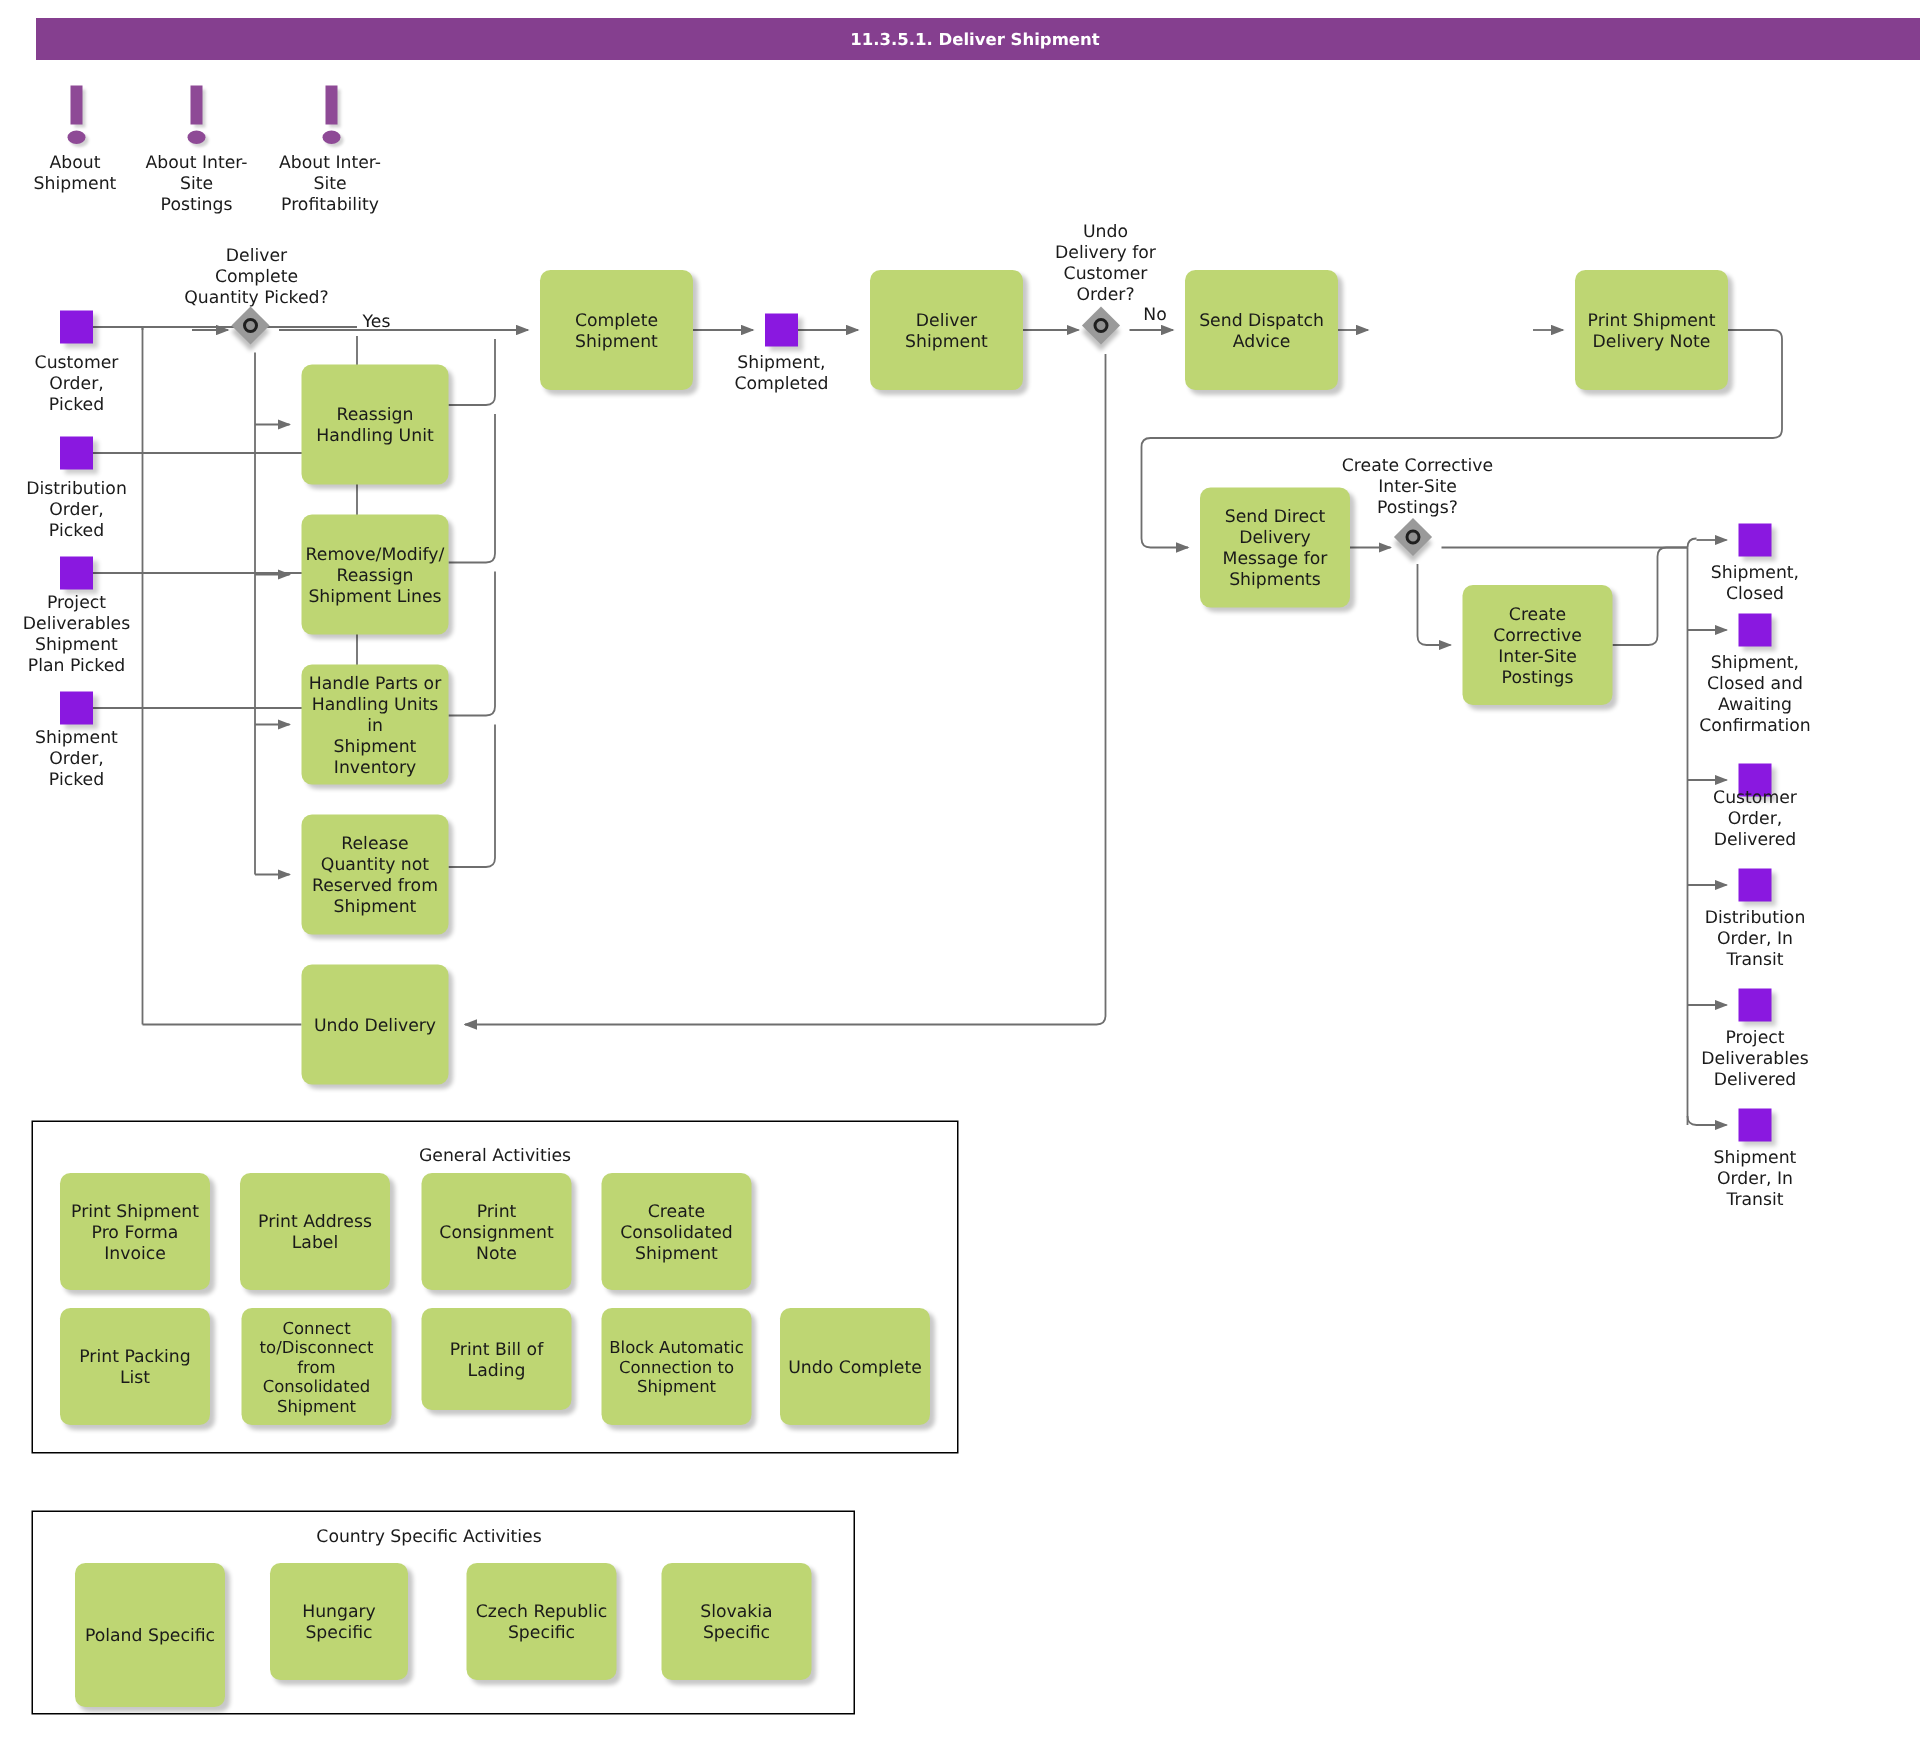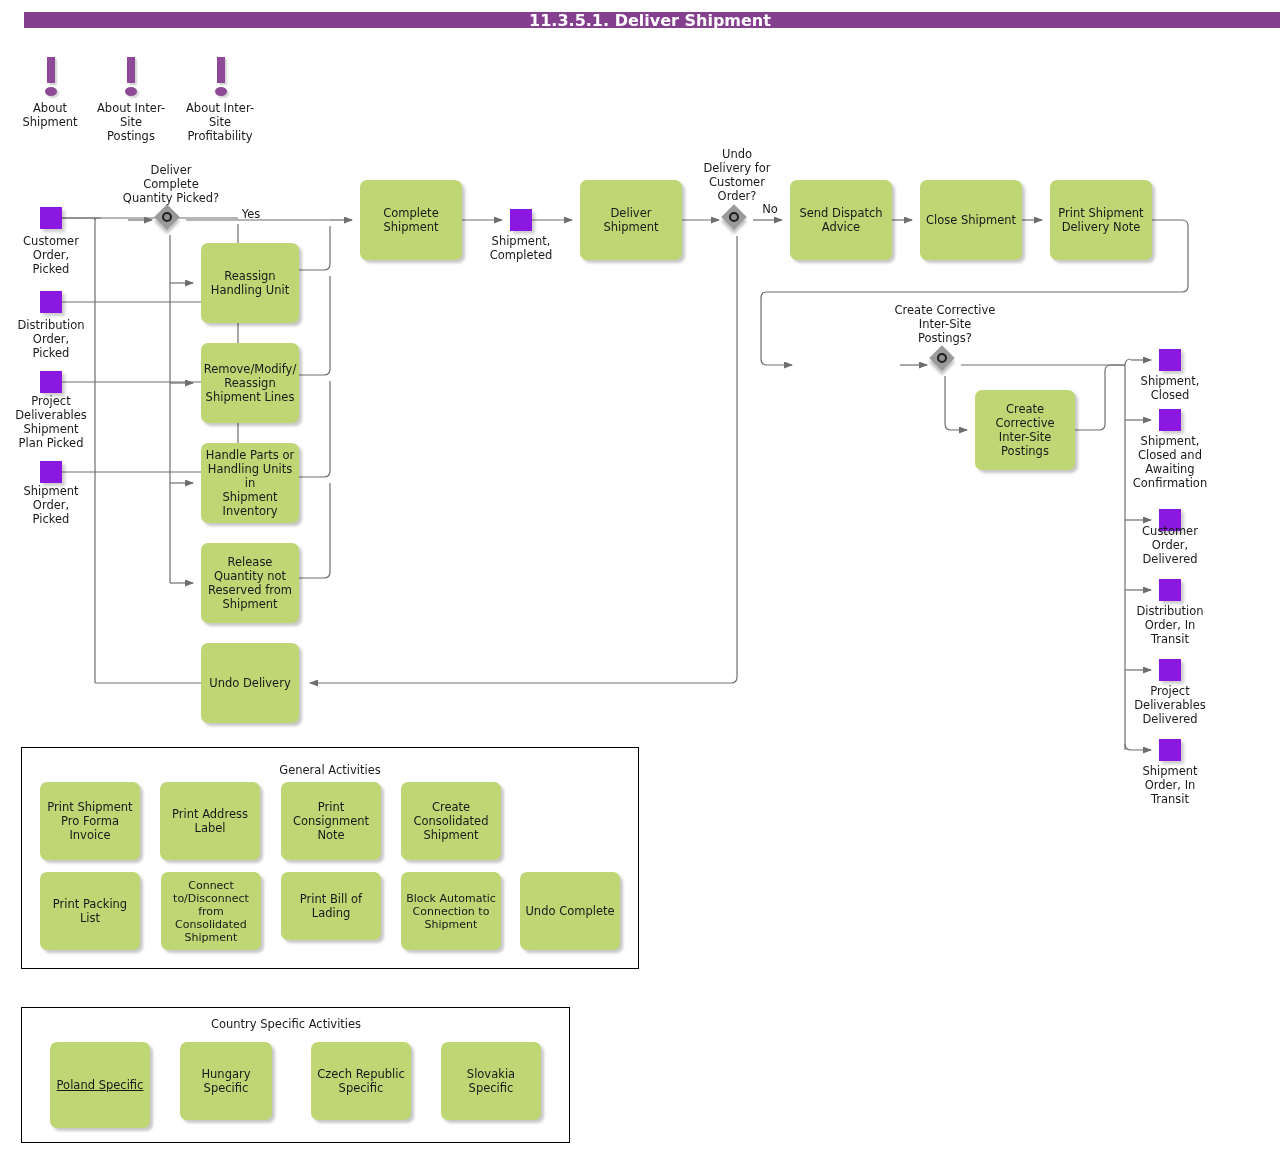--- a/index.html
+++ b/index.html
@@ -19,24 +19,24 @@
     left: 0; top: 0;
     width: 1280px;
     height: 1160px;
   }
   
   .titlebar {
     position: absolute;
     left: 24px;
     top: 12px;
     width: 1256px;
-    height: 16px;
+    height: 28px;
     background: #853f8f;
     color: #ffffff;
-    font-size: 16px;
+    font-size: 11px;
     font-weight: bold;
     font-family: "DejaVu Sans", sans-serif;
     display: flex;
     align-items: center;
     justify-content: center;
     letter-spacing: 0px;
   }
   .titlebar .tl-text { transform: translateX(-2px); }
 
   
@@ -334,24 +334,27 @@
 Customer
 Order?</div>
   <div class="gw" style="left:722px; top:205px;">
     <div class="dia"></div>
     <div class="ring"></div>
   </div>
   <div class="flowlabel" style="left:757px; top:202px; width:26px;">No</div>
 
   <div class="act" style="left:790px; top:180px; width:102px; height:80px; white-space:pre-line;">Send Dispatch
 Advice</div>
-  <div class="act" style="left:920px; top:180px; width:102px; height:80px; white-space:pre-line;">Close Shipment</div>
   <div class="act" style="left:1050px; top:180px; width:102px; height:80px; white-space:pre-line;">Print Shipment
 Delivery Note</div>
 
+  <div class="act" style="left:800px; top:325px; width:100px; height:80px; white-space:pre-line;">Send Direct
+Delivery
+Message for
+Shipments</div>
 
   <div class="gw-label" style="left:872px; top:303px; width:146px; white-space:pre-line;">Create Corrective
 Inter-Site
 Postings?</div>
   <div class="gw" style="left:930px; top:346px;">
     <div class="dia"></div>
     <div class="ring"></div>
   </div>
 
   <div class="act" style="left:975px; top:390px; width:100px; height:80px; white-space:pre-line;">Create
@@ -414,20 +417,20 @@
   <div class="act" style="left:281px; top:872px; width:100px; height:68px; white-space:pre-line;">Print Bill of
 Lading</div>
   <div class="act" style="left:401px; top:872px; width:100px; height:78px; white-space:pre-line; font-size:11px; line-height:13px;">Block Automatic
 Connection to
 Shipment</div>
   <div class="act" style="left:520px; top:872px; width:100px; height:78px; white-space:pre-line;">Undo Complete</div>
 
   <div class="panel" style="left:21px; top:1007px; width:549px; height:136px;"></div>
   <div class="panel-title" style="left:168px; top:1017px; width:236px;">Country Specific Activities</div>
 
-  <div class="act" style="left:50px; top:1042px; width:100px; height:86px; white-space:pre-line;text-decoration:underline;">Poland Specific</div>
+  <div class="act" style="left:50px; top:1042px; width:100px; height:96px; white-space:pre-line;">Poland Specific</div>
   <div class="act" style="left:180px; top:1042px; width:92px; height:78px; white-space:pre-line;">Hungary Specific</div>
   <div class="act" style="left:311px; top:1042px; width:100px; height:78px; white-space:pre-line;">Czech Republic
 Specific</div>
   <div class="act" style="left:441px; top:1042px; width:100px; height:78px; white-space:pre-line;">Slovakia
 Specific</div>
 
 </div>
 
 </body></html>

